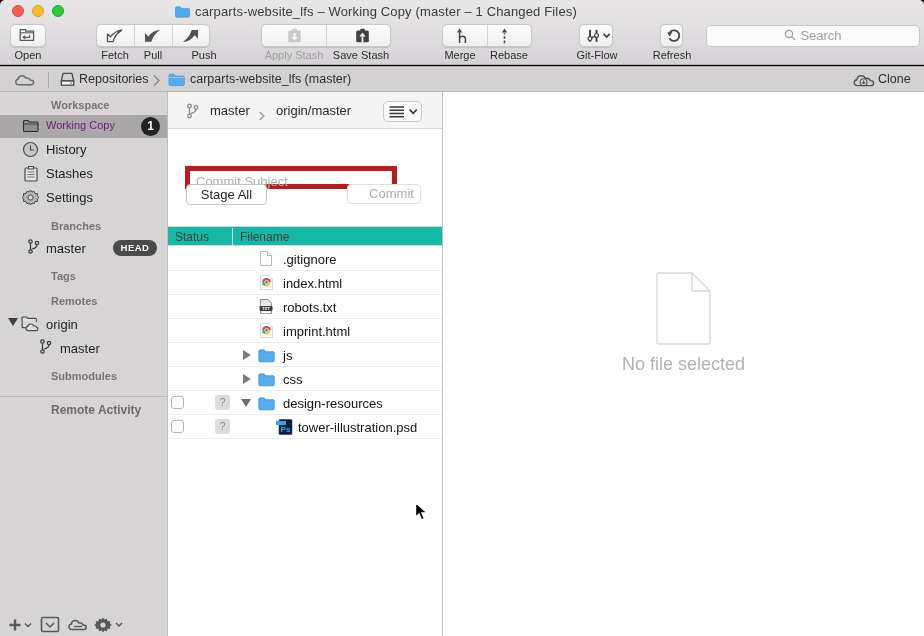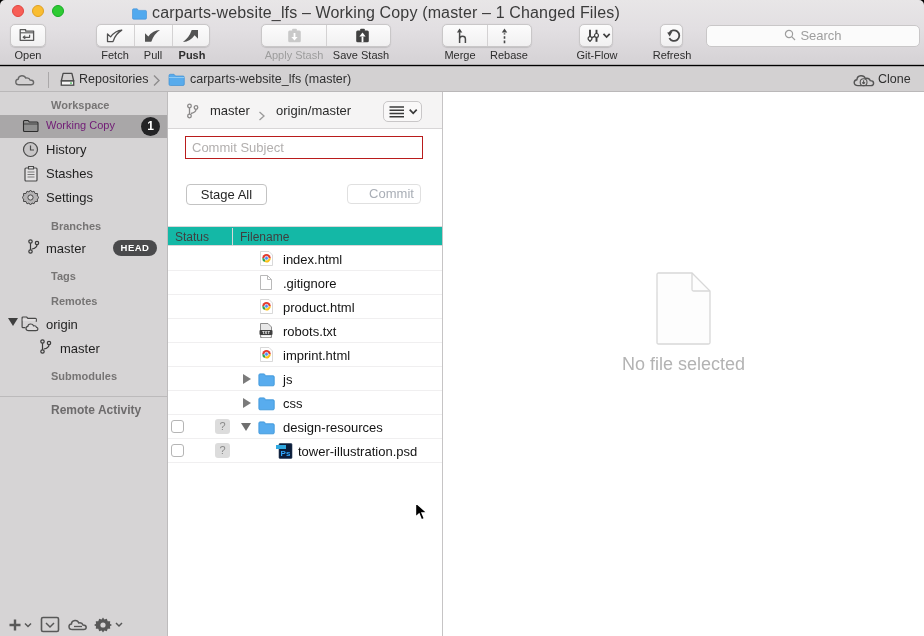--- a/index.html
+++ b/index.html
@@ -8,21 +8,21 @@
 .abs { position:absolute; }
 
 
 #chrome { left:0; top:0; width:924px; height:65px; border-radius:5px 5px 0 0;
   background:linear-gradient(#e8e6e7 0%, #e2dfe2 45%, #d5d2d5 100%);
   border-bottom:1px solid #b0aeaf; }
 .tl { width:12px; height:12px; border-radius:50%; top:5px; }
 #tl-r { left:12px; background:#f75e56; border:0.5px solid #e2453f; }
 #tl-y { left:32px; background:#f9bd31; border:0.5px solid #dfa023; }
 #tl-g { left:52px; background:#2ecb33; border:0.5px solid #17ab26; }
-#title { left:0; top:4px; width:752px; text-align:center; font-size:16px; color:#3b3b3b; letter-spacing:0.15px; }
+#title { left:0; top:4px; width:752px; text-align:center; font-size:13px; color:#3b3b3b; letter-spacing:0.15px; }
 #title .tfold { display:inline-block; vertical-align:-2px; margin-right:5px; }
 
 .tbtn { top:24px; height:23px; border-radius:5px; border:1px solid #c9c7c8;
   background:linear-gradient(#fcfcfc,#f1f0f1); box-shadow:0 0.5px 1px rgba(0,0,0,.12); }
 .tlabel { top:49px; font-size:11px; color:#2d2d2d; text-align:center; }
 .tlabel.dis { color:#9d9d9d; }
 .seg { position:absolute; height:21px; border-left:1px solid #d4d2d3; }
 .ticon { position:absolute; top:27px; }
 
 #search { left:706px; top:25px; width:214px; height:22px; border-radius:5px;
@@ -46,21 +46,21 @@
 .headpill { left:113px; top:148px; width:44px; height:16px; border-radius:8px; background:#4a4a4c;
   color:#fff; font-size:9.5px; font-weight:bold; text-align:center; line-height:16px; letter-spacing:0.5px; }
 #sidebottom { left:0; top:518px; width:168px; height:26px; }
 
 
 #mid { left:168px; top:92px; width:275px; height:544px; background:#fff; border-right:1px solid #c6c4c5; }
 #midhead { left:0; top:0; width:274px; height:37px; background:#f5f4f4; border-bottom:1px solid #d8d6d7; }
 #midhead .bc { font-size:13px; color:#2a2a2a; top:11px; }
 #menubtn { left:215px; top:9px; width:39px; height:21px; border:1px solid #c9c7c8; border-radius:5px;
   background:#f9f8f8; }
-#subject { left:17px; top:44px; width:238px; height:23px; border:1px solid #b91c1c; background:#fff;
+#subject { left:17px; top:74px; width:212px; height:23px; border:5px solid #b91c1c; background:#fff;
   font-size:13px; color:#b2afae; line-height:21px; padding-left:6px; }
 .btn { height:21px; border-radius:4px; border:1px solid #c3c3c3; background:#fff;
   font-size:13px; color:#262626; text-align:center; }
 #stageall { left:18px; top:92px; width:81px; height:21px; line-height:19px; }
 #commitbtn { left:179px; top:92px; width:74px; height:20px; line-height:18px;
   border-color:#e0e0e0; color:#a9aeb6;padding-left:15px; }
 #thead { left:0; top:134px; width:274px; height:20px; background:#14b8a6;
   border-top:1px solid #d9d7d8; border-bottom:1px solid #d9d7d8; font-size:12px; color:#3f3f3f; }
 #flist { left:0; top:155px; width:274px; }
 .frow { position:relative; width:274px; height:24px; border-bottom:1px solid #f0eff0; }
@@ -104,21 +104,21 @@
         <path d="M1.5 12.6 L1.5 5 L4.6 7.9 Q9.5 1.4 15.8 1.1 Q9.9 4.6 7.6 11.2 L7 12.6 Z" fill="none" stroke="#4f4f4f" stroke-width="1.3" stroke-linejoin="round"></path>
       </svg></div>
   <div class="abs ticon" style="left:144px; top:29px;"><svg width="18" height="14" viewBox="0 0 18 14">
         <path d="M1 12.8 L1 4.2 L4.4 7.6 Q9 1 16 1.1 Q9.8 5.2 7.3 12.8 Z" fill="#535353"></path>
       </svg></div>
   <div class="abs ticon" style="left:181px; top:29px;"><svg width="18" height="14" viewBox="0 0 18 14">
         <path d="M17 1.1 L17 9.7 L13.6 6.3 Q9 13 2 12.9 Q8.2 8.7 10.7 1.1 Z" fill="#535353"></path>
       </svg></div>
   <div class="abs tlabel" style="left:90px; width:50px;">Fetch</div>
   <div class="abs tlabel" style="left:134px; width:38px;">Pull</div>
-  <div class="abs tlabel" style="left:170px; width:44px;font-weight:bold;">Push</div>
+  <div class="abs tlabel" style="left:182px; width:44px;">Push</div>
 
   <div class="abs tbtn" style="left:261px; width:130px;"></div>
   <div class="abs seg" style="left:326px; top:25px;"></div>
   <div class="abs ticon" style="left:287px; top:28px;"><svg width="15" height="15" viewBox="0 0 15 15">
         <rect x="1.2" y="2.6" width="12.6" height="11.6" rx="1.5" fill="#c9c9c9"></rect>
         <rect x="5.2" y="0.8" width="4.6" height="3.4" rx="0.8" fill="#c9c9c9"></rect>
         <path d="M7.5 5 L7.5 9.2" stroke="#fff" stroke-width="1.8"></path>
         <path d="M7.5 12.6 L4.4 8.9 L10.6 8.9 Z" fill="#fff"></path>
       </svg></div>
   <div class="abs ticon" style="left:355px; top:28px;"><svg width="15" height="15" viewBox="0 0 15 15">
@@ -314,66 +314,55 @@
   <div id="subject" class="abs">Commit Subject</div>
   <div id="stageall" class="abs btn">Stage All</div>
   <div id="commitbtn" class="abs btn">Commit</div>
   <div id="thead" class="abs">
     <div class="abs" style="left:7px; top:3px;">Status</div>
     <div class="abs" style="left:64px; top:1px; width:1px; height:18px; background:#d9d7d8;"></div>
     <div class="abs" style="left:72px; top:3px;">Filename</div>
   </div>
   <div id="flist" class="abs">
       <div class="frow">
+        <div class="abs" style="left:91px; top:3px;"><svg width="14" height="17" viewBox="0 0 14 17">
+            <path d="M1.5 1.5 L8.5 1.5 L12.5 5.5 L12.5 15.5 L1.5 15.5 Z" fill="#fff" stroke="#b9b9b9" stroke-width="1"></path>
+            <path d="M8.5 1.5 L8.5 5.5 L12.5 5.5" fill="none" stroke="#b9b9b9" stroke-width="1"></path>
+          </svg></div>
+        <div class="fname" style="left:115px;">.gitignore</div>
+      </div>
+      <div class="frow">
         <div class="abs" style="left:91px; top:3px;"><svg width="15" height="17" viewBox="0 0 15 17">
             <path d="M1.5 1.5 L10 1.5 L13.5 5 L13.5 15.5 L1.5 15.5 Z" fill="#fff" stroke="#cfcfcf" stroke-width="0.8"></path>
             <circle cx="7.5" cy="8.2" r="4.3" fill="#fff"></circle>
             <path d="M7.5 8.2 m-4.3 0 a4.3 4.3 0 0 1 8.6 0 z" fill="#e23b2e"></path>
             <path d="M7.5 8.2 L3.2 8.2 A4.3 4.3 0 0 0 5.6 12.1 Z" fill="#31a24c"></path>
             <path d="M7.5 8.2 L5.6 12.1 A4.3 4.3 0 0 0 11.8 8.2 Z" fill="#fbc116"></path>
             <circle cx="7.5" cy="8.2" r="1.9" fill="#4a8cf7" stroke="#fff" stroke-width="0.7"></circle>
           </svg></div>
         <div class="fname" style="left:115px;">index.html</div>
       </div>
       <div class="frow">
         <div class="abs" style="left:91px; top:3px;"><svg width="14" height="17" viewBox="0 0 14 17">
-            <path d="M1.5 1.5 L8.5 1.5 L12.5 5.5 L12.5 15.5 L1.5 15.5 Z" fill="#fff" stroke="#b9b9b9" stroke-width="1"></path>
-            <path d="M8.5 1.5 L8.5 5.5 L12.5 5.5" fill="none" stroke="#b9b9b9" stroke-width="1"></path>
-          </svg></div>
-        <div class="fname" style="left:115px;">.gitignore</div>
+            <path d="M1.5 1.5 L9 1.5 L12.5 5 L12.5 15.5 L1.5 15.5 Z" fill="#e8e8e8" stroke="#8e8e8e" stroke-width="1"></path>
+            <rect x="0.5" y="8" width="13" height="5" rx="1" fill="#3f3f3f"></rect>
+            <text x="7" y="12.2" font-size="4.2" fill="#fff" text-anchor="middle" font-family="Liberation Sans" font-weight="bold">TXT</text>
+            <path d="M3 14.5 L11 14.5" stroke="#fff" stroke-width="1.4"></path>
+          </svg></div>
+        <div class="fname" style="left:115px;">robots.txt</div>
       </div>
       <div class="frow">
         <div class="abs" style="left:91px; top:3px;"><svg width="15" height="17" viewBox="0 0 15 17">
             <path d="M1.5 1.5 L10 1.5 L13.5 5 L13.5 15.5 L1.5 15.5 Z" fill="#fff" stroke="#cfcfcf" stroke-width="0.8"></path>
             <circle cx="7.5" cy="8.2" r="4.3" fill="#fff"></circle>
             <path d="M7.5 8.2 m-4.3 0 a4.3 4.3 0 0 1 8.6 0 z" fill="#e23b2e"></path>
             <path d="M7.5 8.2 L3.2 8.2 A4.3 4.3 0 0 0 5.6 12.1 Z" fill="#31a24c"></path>
             <path d="M7.5 8.2 L5.6 12.1 A4.3 4.3 0 0 0 11.8 8.2 Z" fill="#fbc116"></path>
             <circle cx="7.5" cy="8.2" r="1.9" fill="#4a8cf7" stroke="#fff" stroke-width="0.7"></circle>
           </svg></div>
-        <div class="fname" style="left:115px;">product.html</div>
-      </div>
-      <div class="frow">
-        <div class="abs" style="left:91px; top:3px;"><svg width="14" height="17" viewBox="0 0 14 17">
-            <path d="M1.5 1.5 L9 1.5 L12.5 5 L12.5 15.5 L1.5 15.5 Z" fill="#e8e8e8" stroke="#8e8e8e" stroke-width="1"></path>
-            <rect x="0.5" y="8" width="13" height="5" rx="1" fill="#3f3f3f"></rect>
-            <text x="7" y="12.2" font-size="4.2" fill="#fff" text-anchor="middle" font-family="Liberation Sans" font-weight="bold">TXT</text>
-            <path d="M3 14.5 L11 14.5" stroke="#fff" stroke-width="1.4"></path>
-          </svg></div>
-        <div class="fname" style="left:115px;">robots.txt</div>
-      </div>
-      <div class="frow">
-        <div class="abs" style="left:91px; top:3px;"><svg width="15" height="17" viewBox="0 0 15 17">
-            <path d="M1.5 1.5 L10 1.5 L13.5 5 L13.5 15.5 L1.5 15.5 Z" fill="#fff" stroke="#cfcfcf" stroke-width="0.8"></path>
-            <circle cx="7.5" cy="8.2" r="4.3" fill="#fff"></circle>
-            <path d="M7.5 8.2 m-4.3 0 a4.3 4.3 0 0 1 8.6 0 z" fill="#e23b2e"></path>
-            <path d="M7.5 8.2 L3.2 8.2 A4.3 4.3 0 0 0 5.6 12.1 Z" fill="#31a24c"></path>
-            <path d="M7.5 8.2 L5.6 12.1 A4.3 4.3 0 0 0 11.8 8.2 Z" fill="#fbc116"></path>
-            <circle cx="7.5" cy="8.2" r="1.9" fill="#4a8cf7" stroke="#fff" stroke-width="0.7"></circle>
-          </svg></div>
         <div class="fname" style="left:115px;">imprint.html</div>
       </div>
       <div class="frow">
         <div class="abs tri-r" style="left:75px; top:7px;"></div>
         <div class="abs" style="left:90px; top:5px;"><svg width="17" height="15" viewBox="0 0 17 15">
             <path d="M0.9 3 Q0.9 1.9 2 1.9 L5.9 1.9 Q6.7 1.9 6.9 2.6 L7.3 3.8 L15.1 3.8 Q16.2 3.8 16.2 4.9 L16.2 12.7 Q16.2 13.8 15.1 13.8 L2 13.8 Q0.9 13.8 0.9 12.7 Z" fill="#58acee" stroke="#3e97da" stroke-width="0.9"></path>
           </svg></div>
         <div class="fname" style="left:115px;">js</div>
       </div>
       <div class="frow">

